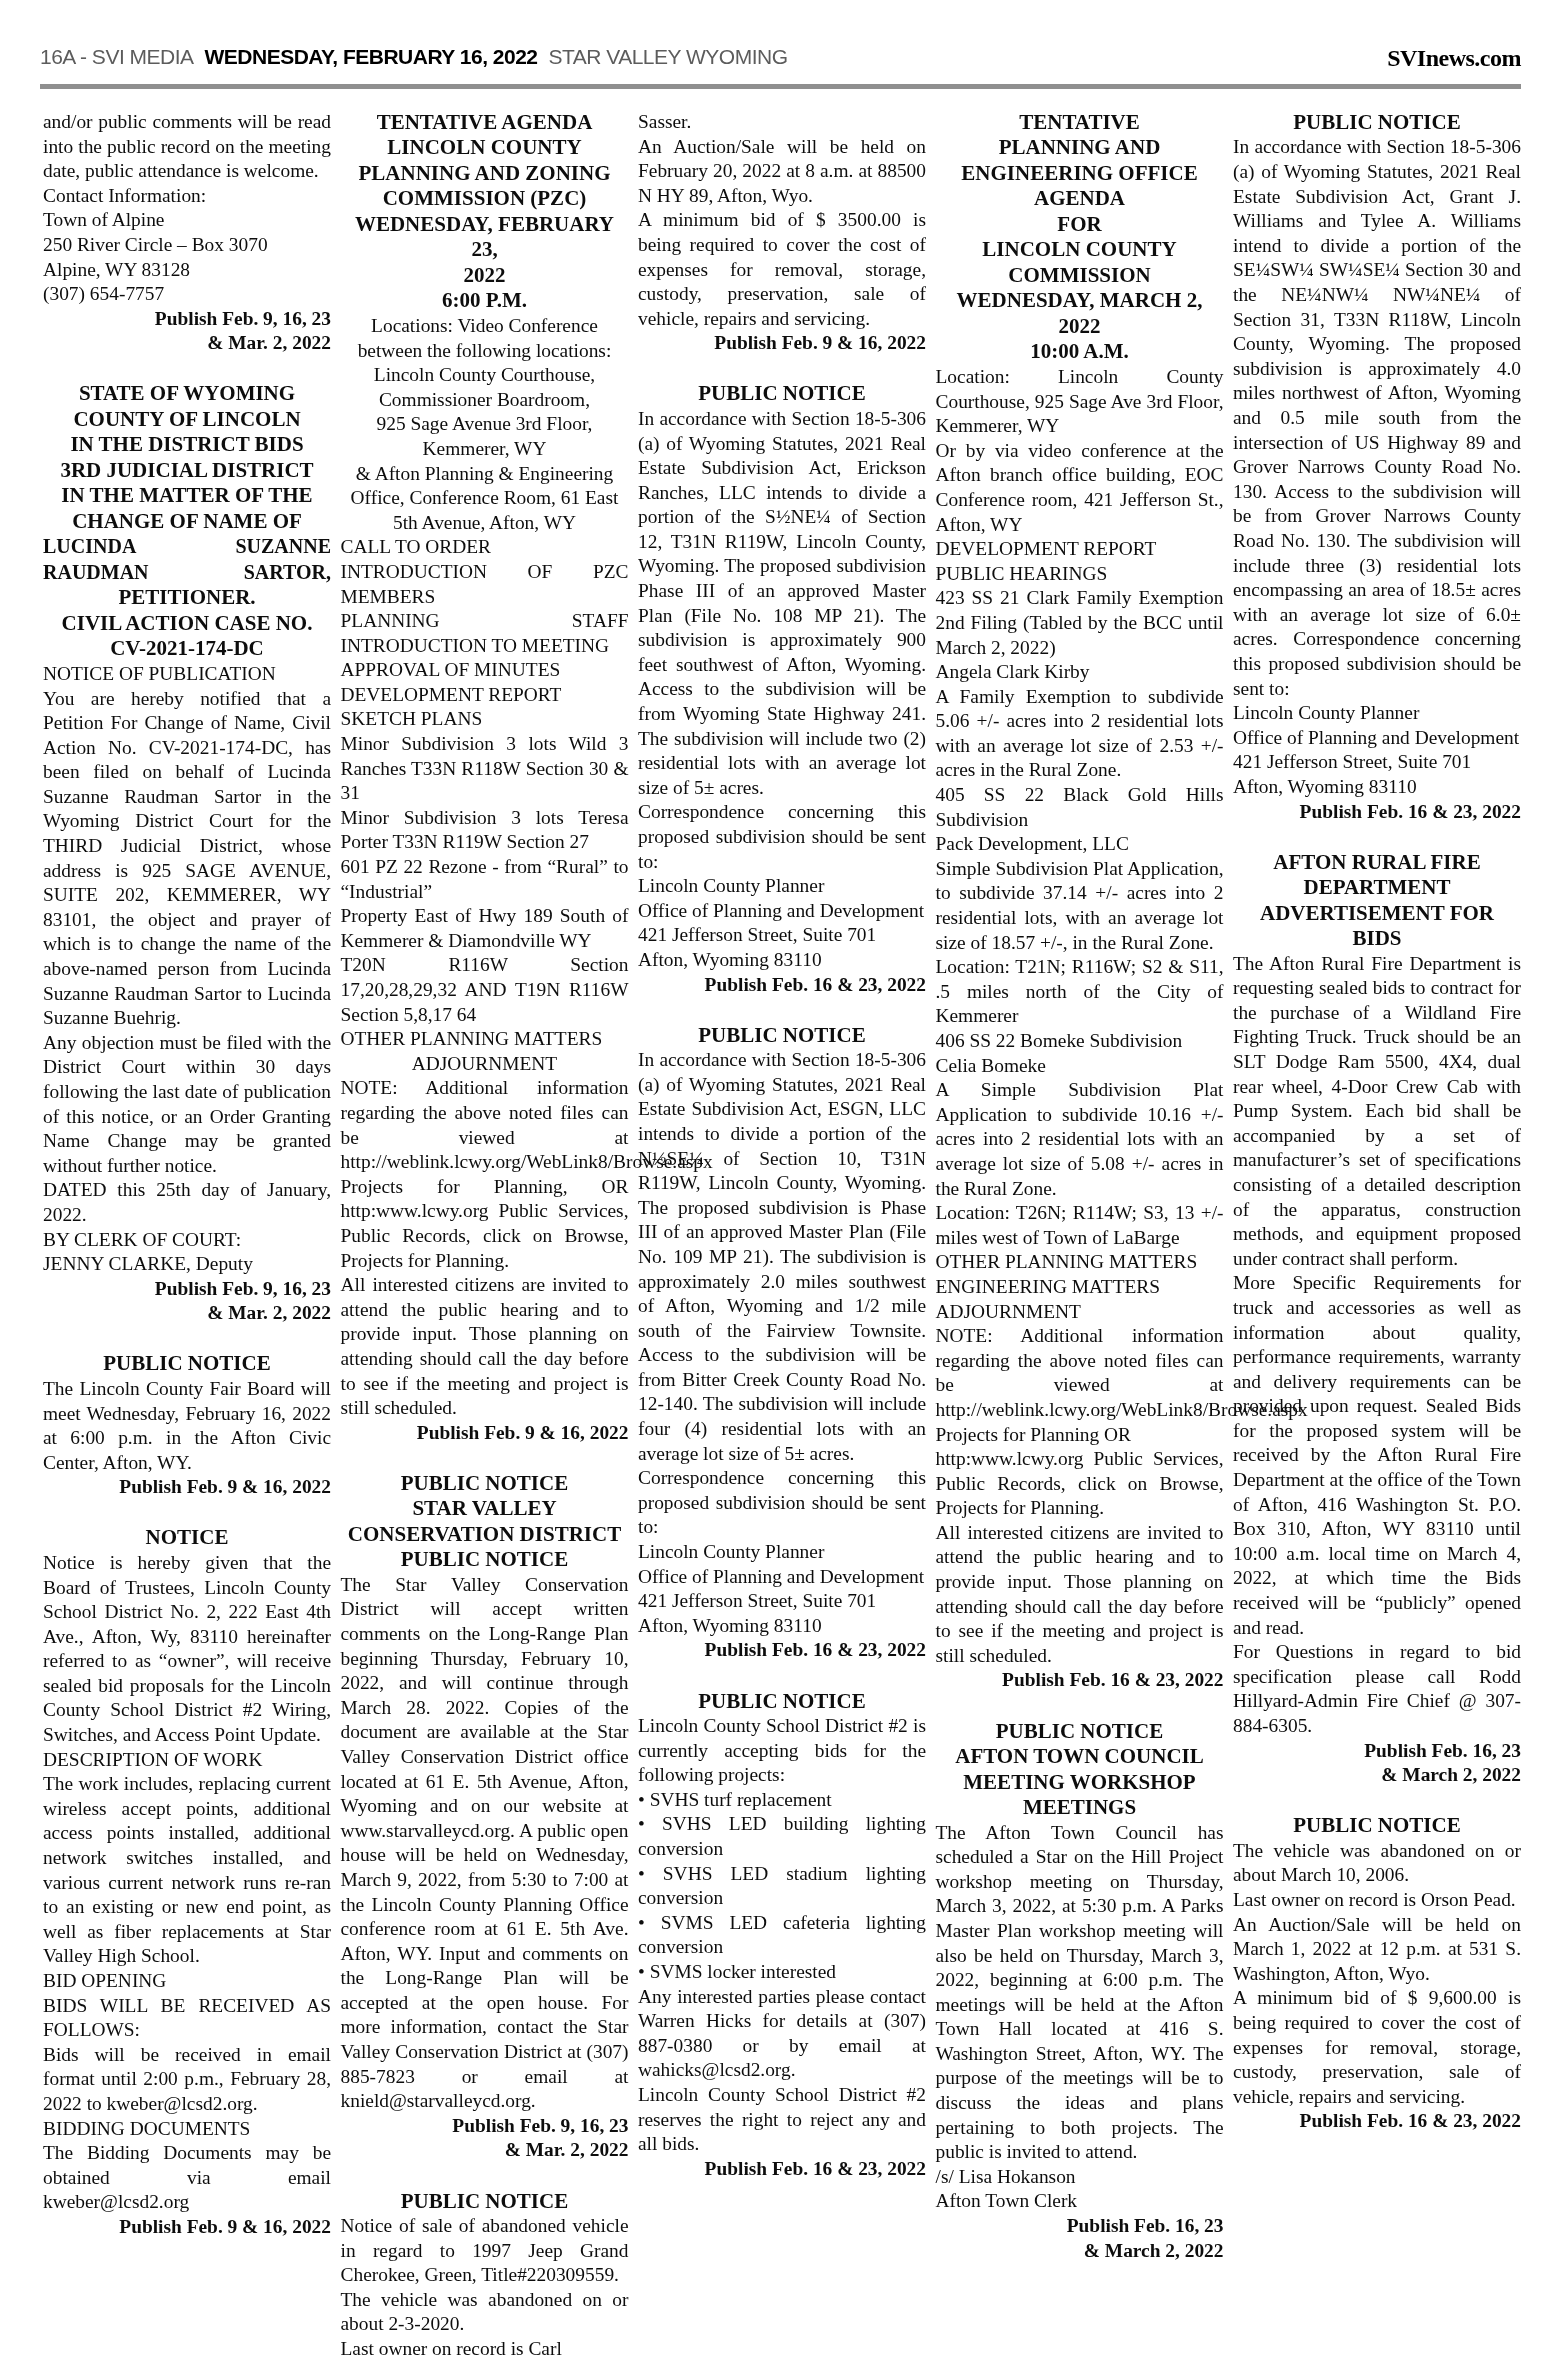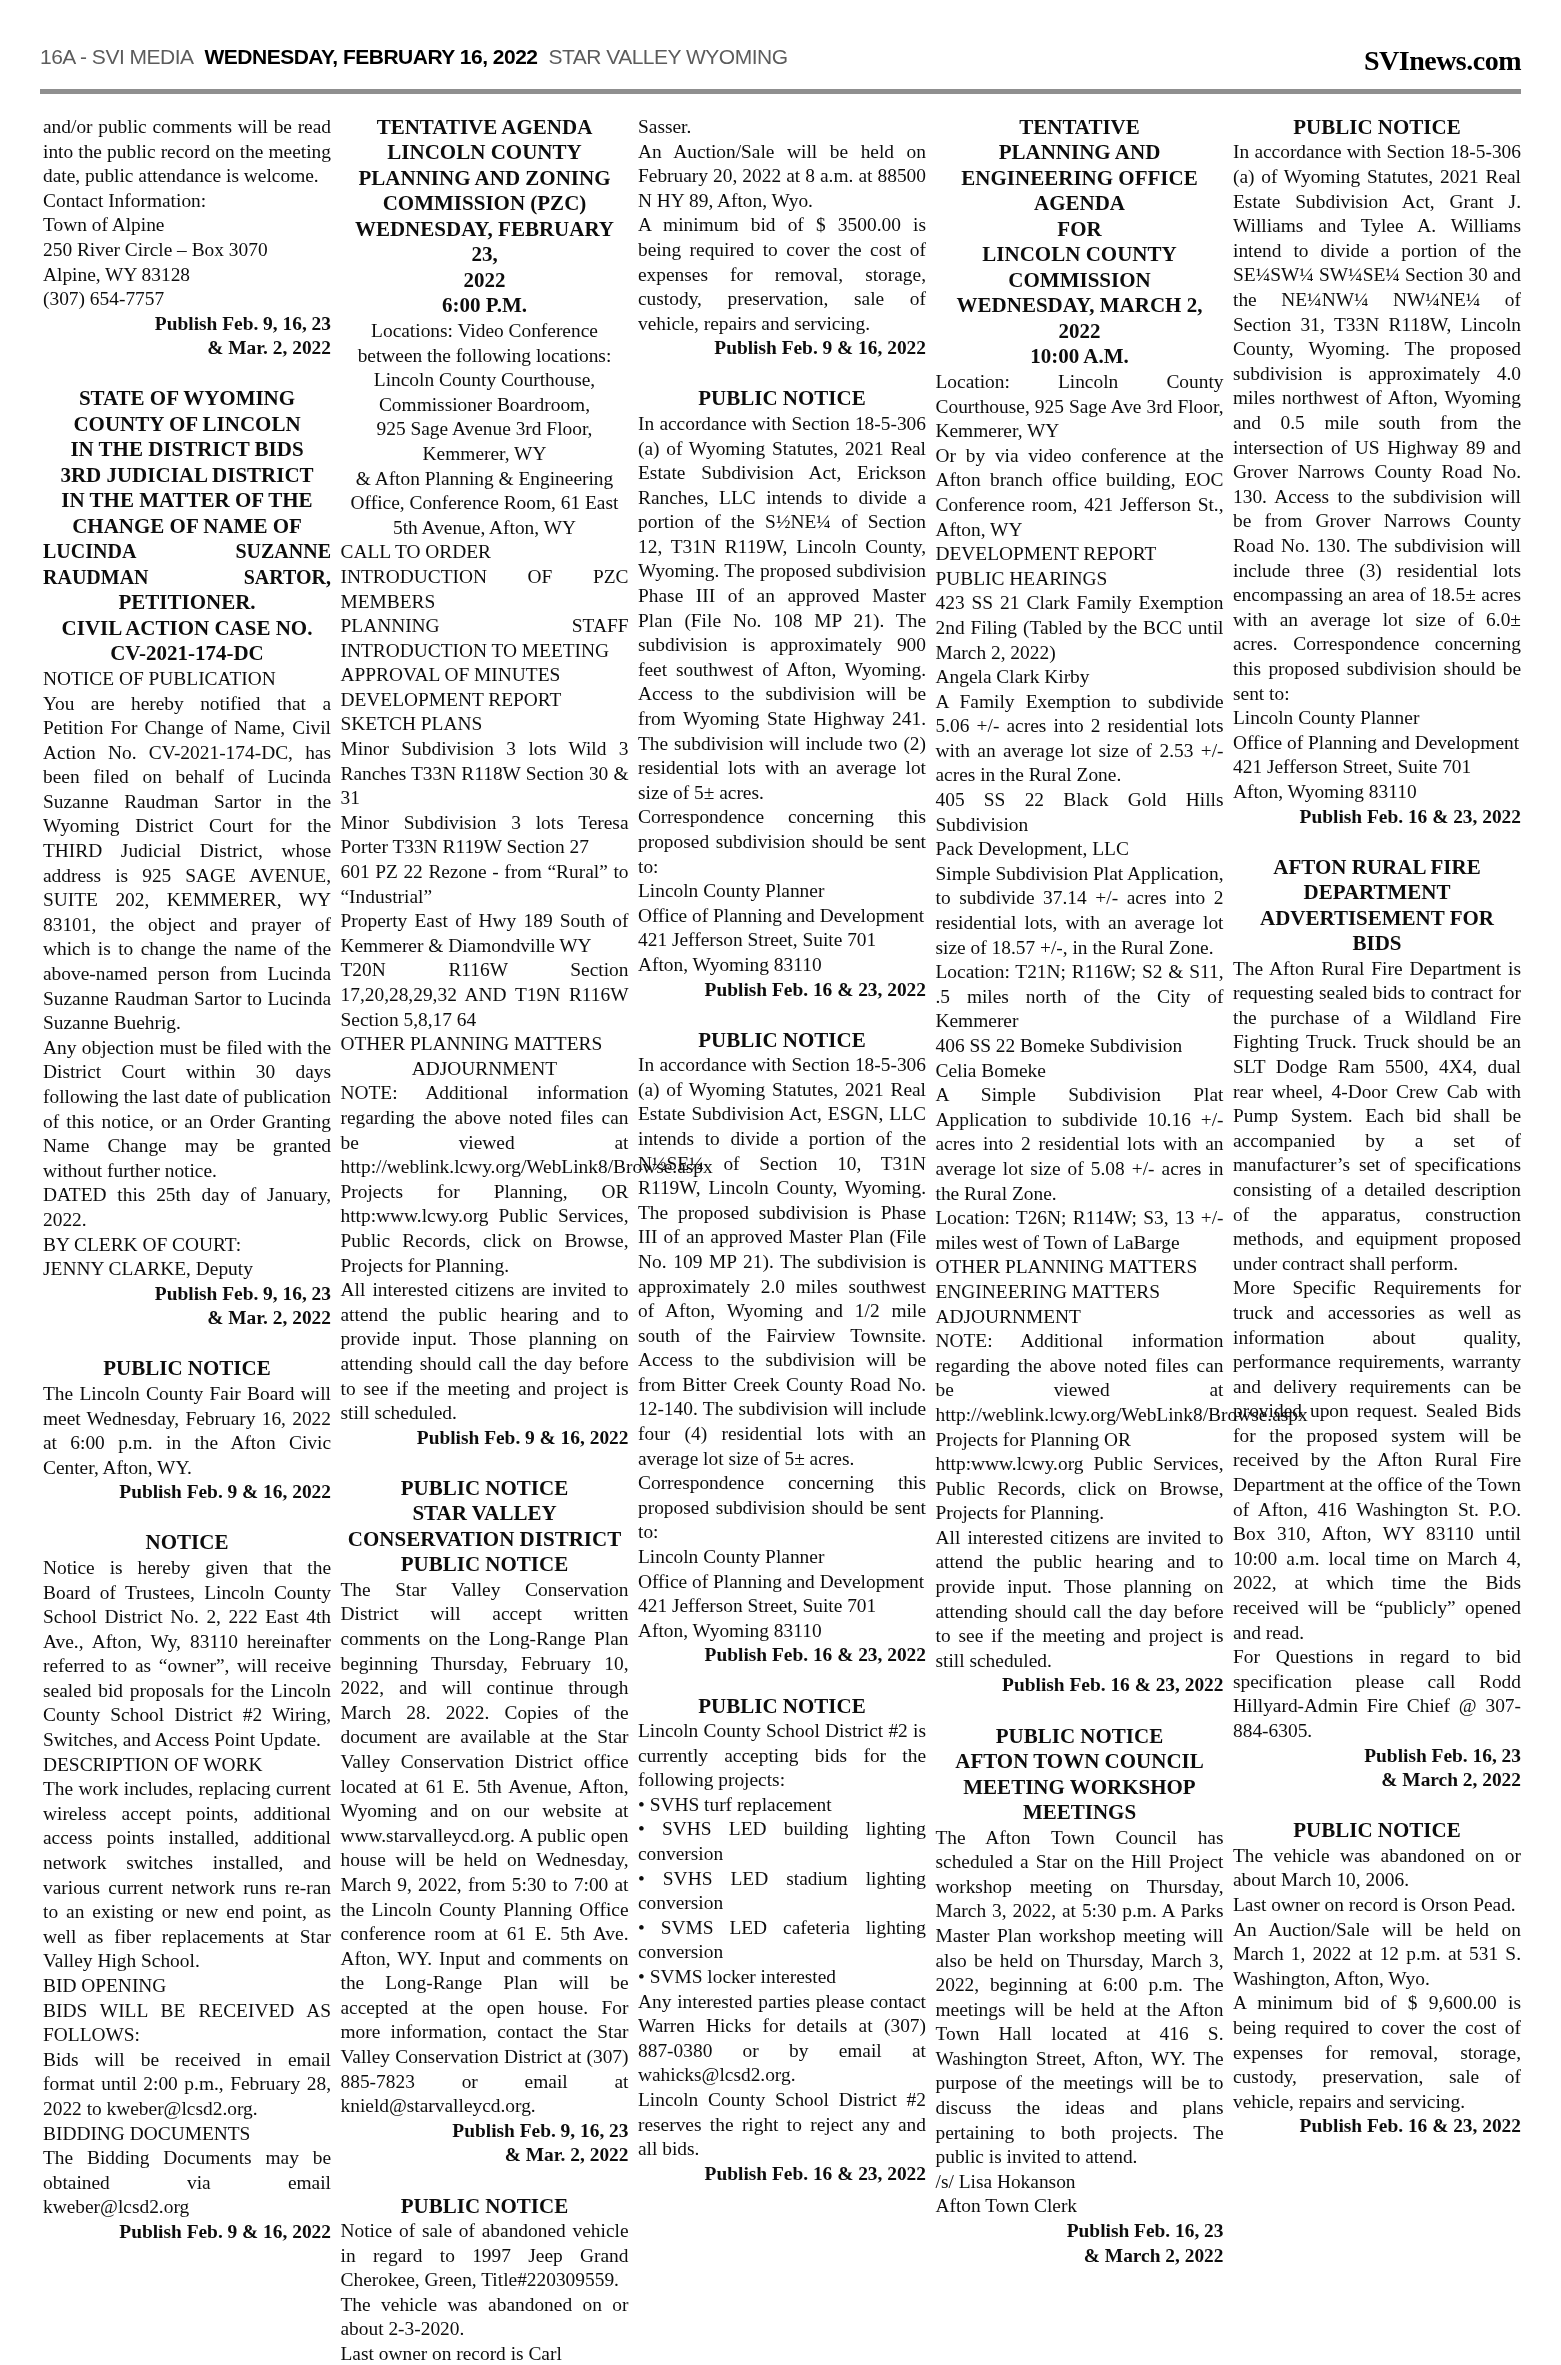--- a/index.html
+++ b/index.html
@@ -11,21 +11,21 @@
     color:var(--text);font-family:"Liberation Serif", serif;
   }
   header.masthead{
     display:flex;justify-content:space-between;align-items:flex-start;
     padding:45px 40px 0 40px;font-family:"Liberation Sans", sans-serif;
   }
   .mast-left{font-size:21px;letter-spacing:-0.5px;color:var(--muted);white-space:nowrap;}
   .mast-left .sep{padding:0 2.8px;}
   .mast-date{color:#000;font-weight:700;}
   .mast-right{
-    font-family:"Liberation Serif", serif;font-weight:700;font-size:28px;
+    font-family:"Liberation Serif", serif;font-weight:700;font-size:24px;
     letter-spacing:-0.5px;color:#000;
   }
   .rule{height:4.7px;background:var(--divider);margin:12.3px 40px 0 40px;}
   main.page-body{
     display:flex;gap:9.5px;padding:21px 43px 0 43px;align-items:flex-start;
   }
   .col{
     flex:0 0 288px;width:288px;font-size:19.4px;line-height:24.6px;
     text-align:justify;
   }

